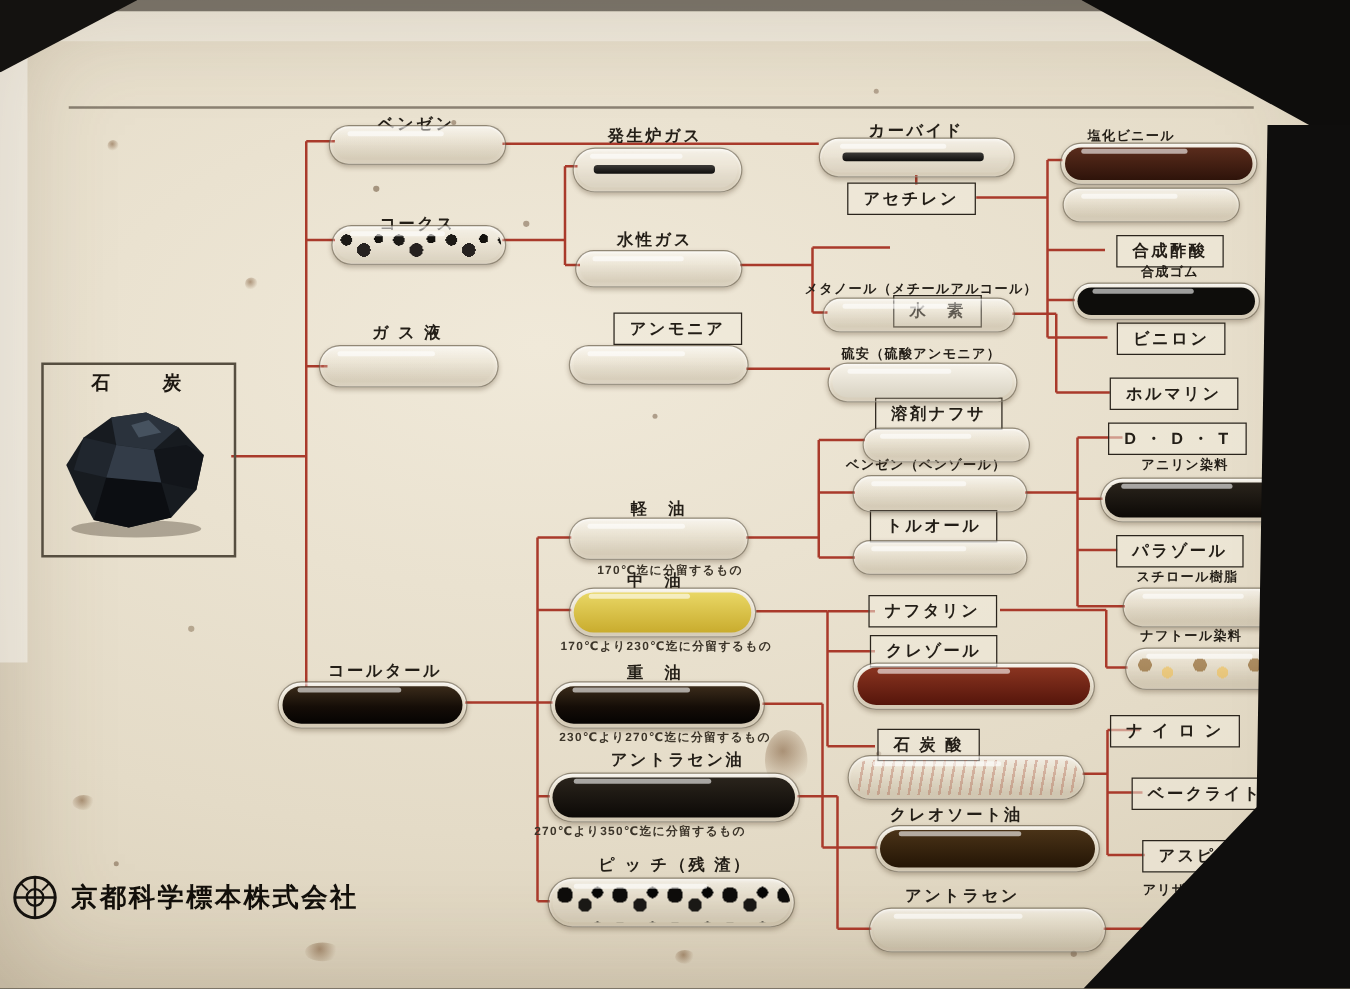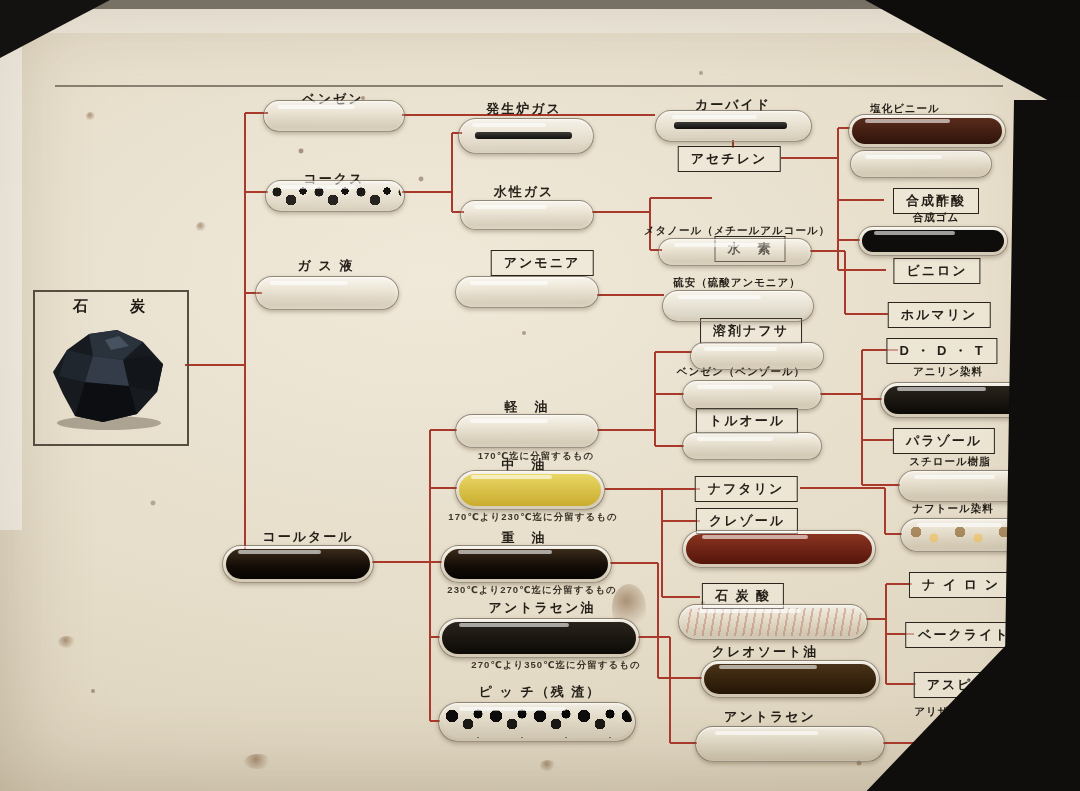--- a/index.html
+++ b/index.html
@@ -231,21 +231,21 @@
         <div class="tube" style="left: 440px; top: 545px; width: 170px; height: 36px;">
           <div class="tfill f-tar"></div>
           <div class="shine"></div>
         </div>
         <div class="note" style="left: 532px; top: 584px;">230℃より270℃迄に分留するもの</div>
         <div class="lbl" style="left: 542px; top: 599px;">アントラセン油</div>
         <div class="tube" style="left: 438px; top: 618px; width: 200px; height: 38px;">
           <div class="tfill f-black"></div>
           <div class="shine"></div>
         </div>
-        <div class="note" style="left: 556px; top: 659px;">270℃より350℃迄に分留するもの</div>
+        <div class="note" style="left: 512px; top: 659px;">270℃より350℃迄に分留するもの</div>
         <div class="lbl" style="left: 540px; top: 683px;">ピ ッ チ（残 渣）</div>
         <div class="tube" style="left: 438px; top: 702px; width: 196px; height: 38px;">
           <div class="tfill f-chunks-black"></div>
           <div class="shine"></div>
         </div>
         <div class="lbl" style="left: 733px; top: 96px;">カーバイド</div>
         <div class="tube" style="left: 655px; top: 110px; width: 155px; height: 30px;">
           <div class="tfill f-rod">
             <div class="rod"></div>
           </div>
@@ -326,38 +326,49 @@
         <div class="lbl small" style="left: 950px; top: 455px;">スチロール樹脂</div>
         <div class="tube" style="left: 898px; top: 470px; width: 148px; height: 30px;">
           <div class="tfill f-clear"></div>
           <div class="shine"></div>
         </div>
         <div class="lbl small" style="left: 953px; top: 502px;">ナフトール染料</div>
         <div class="tube" style="left: 900px; top: 518px; width: 156px; height: 32px;">
           <div class="tfill f-amber"></div>
           <div class="shine"></div>
         </div>
-        <div class="lbl boxed" style="left: 961px; top: 572px;">ナ イ ロ ン</div>
+        <div class="lbl boxed" style="left: 940px; top: 572px;">ナ イ ロ ン</div>
         <div class="lbl boxed" style="left: 964px; top: 622px;">ベークライト</div>
         <div class="lbl boxed" style="left: 965px; top: 672px;">アスピリン</div>
         <div class="lbl small" style="left: 955px; top: 705px;">アリザリン染料</div>
         <div class="tube" style="left: 925px; top: 728px; width: 142px; height: 30px;">
           <div class="tfill f-tar"></div>
           <div class="shine"></div>
         </div>
       </div>
 
     <div class="stain" style="left:612px;top:584px;width:34px;height:48px;"></div>
     <div class="stain" style="left:196px;top:222px;width:10px;height:10px;"></div>
     <div class="stain" style="left:86px;top:112px;width:9px;height:9px;"></div>
     <div class="stain" style="left:540px;top:760px;width:16px;height:11px;"></div>
     <div class="stain" style="left:244px;top:754px;width:28px;height:15px;"></div>
     <div class="stain" style="left:58px;top:636px;width:18px;height:12px;"></div>
     <div id="speckles"></div>
 
+    <div id="maker">
+      <svg width="40" height="40" viewBox="0 0 42 42">
+        <circle cx="21" cy="21" r="17" fill="none" stroke="#15120e" stroke-width="2.5"></circle>
+        <circle cx="21" cy="21" r="7" fill="none" stroke="#15120e" stroke-width="2"></circle>
+        <line x1="21" y1="4" x2="21" y2="38" stroke="#15120e" stroke-width="2"></line>
+        <line x1="4" y1="21" x2="38" y2="21" stroke="#15120e" stroke-width="2"></line>
+        <line x1="9" y1="9" x2="15" y2="15" stroke="#15120e" stroke-width="1.6"></line>
+        <line x1="33" y1="9" x2="27" y2="15" stroke="#15120e" stroke-width="1.6"></line>
+      </svg>
+      <span id="maker-name">京都科学標本株式会社</span>
+    </div>
 
     <div class="lid-top"></div>
   </div>
 
   <div class="corner-tl"></div>
   <div class="corner-tr"></div>
   <div class="edge-right"></div>
 </div>
 
 </body></html>

